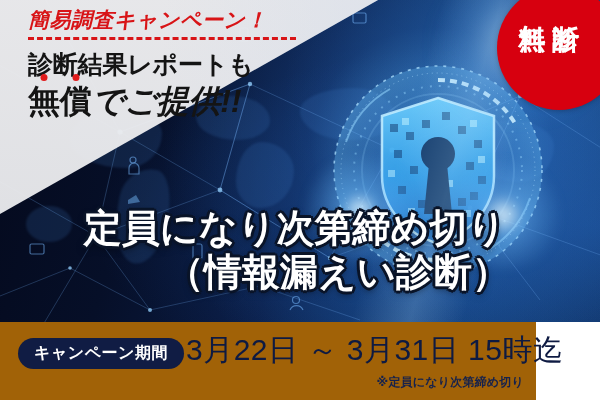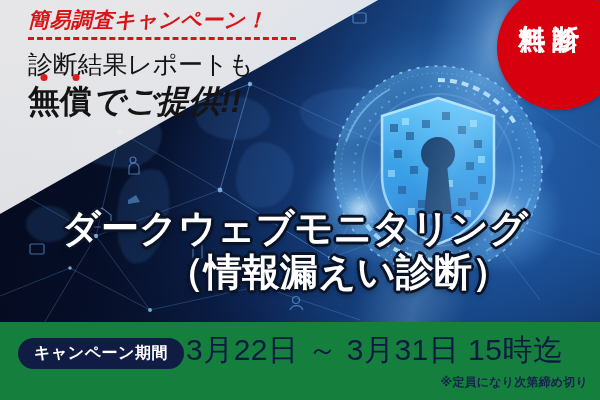--- a/index.html
+++ b/index.html
@@ -128,21 +128,21 @@
   }
   .dash-rule {
     margin-top: 4px;
     width: 268px;
     height: 0;
     border-top: 3px dashed #d81417;
   }
   .sub-line-1 {
     margin-top: 10px;
     font-size: 25px;
-    font-weight: 400;
+    font-weight: 700;
     color: #141414;
     line-height: 1.12;
     letter-spacing: -0.2px;
     white-space: nowrap;
   }
   .sub-line-2 {
     margin-top: 6px;
     font-size: 32px;
     font-weight: 700;
     font-style: italic;
@@ -219,22 +219,22 @@
        0 3px 7px rgba(0,0,0,0.55);
   }
   .title-line-2 {
     padding-left: 86px;
   }
 
   
   .campaign-bar {
     position: absolute;
     left: 0; top: 322px;
-    width: 600px; height: 78px;
-    background: #15803d;
+    width: 536px; height: 78px;
+    background: #a16207;
   }
   .period-pill {
     position: absolute;
     left: 18px; top: 16px;
     padding: 6px 16px 7px;
     border-radius: 18px;
     background: #101c44;
     color: #ffffff;
     font-size: 16px;
     font-weight: 700;
@@ -410,21 +410,21 @@
   </div>
 
   <div class="free-badge">
     <div class="free-badge-inner">
       <div class="free-badge-col">無料</div>
       <div class="free-badge-col">診断</div>
     </div>
   </div>
 
   <div class="main-title">
-    <div class="title-line">ダークウェブモニタリング</div>
+    <div class="title-line">定員になり次第締め切り</div>
     <div class="title-line title-line-2">（情報漏えい診断）</div>
   </div>
 
   <div class="campaign-bar">
     <div class="period-pill">キャンペーン期間</div>
     <div class="period-dates">3月22日 ～ 3月31日 15時迄</div>
     <div class="period-note">※定員になり次第締め切り</div>
   </div>
 
 </div>

